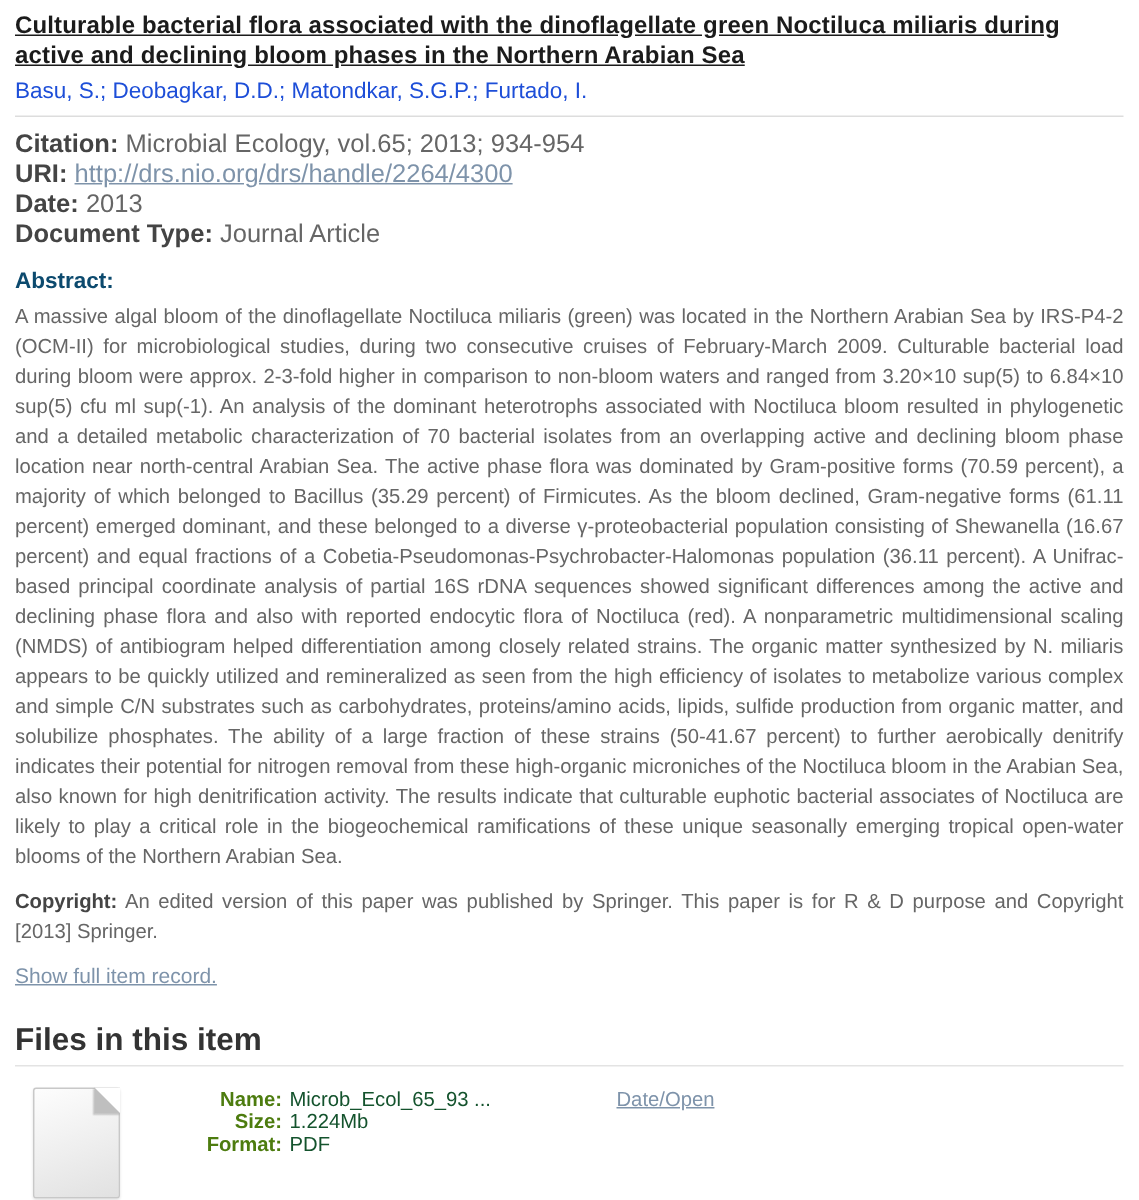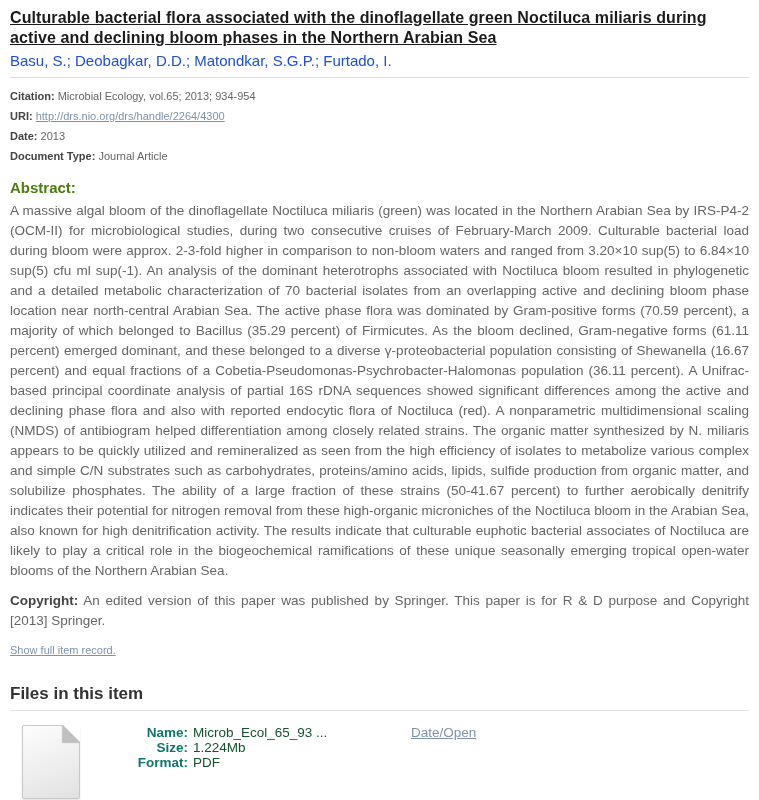--- a/index.html
+++ b/index.html
@@ -9,55 +9,55 @@
     width: 759px; height: 800px; overflow: hidden;
     background: #fff; padding: 8px 10px 0 10px; position: relative;
   }
   .title {
     margin: 0; font-size: 16px; line-height: 20px; font-weight: bold;
     color: #1b1b1b; letter-spacing: 0.1px; text-decoration: underline;
   }
   .authors { margin-top: 5px; font-size: 15px; line-height: 16px; color: #1d4ed8; }
   hr.divider { border: 0; border-top: 1px solid #ddd; margin: 8px 0 0 0; }
   .meta { margin-top: 8px; }
-  .meta-row { margin: 0; font-size: 11px; line-height: 20px; color: #666; }
+  .meta-row { margin: 0; font-size: 17px; line-height: 20px; color: #666; }
   .label { font-weight: bold; color: #444; }
   a.link { color: #7e93aa; text-decoration: underline; cursor: pointer; }
   .section-label {
     margin: 12px 0 3px 0; font-size: 15px; line-height: 20px;
-    font-weight: bold; color: #4d7c0f;
+    font-weight: bold; color: #0c4a6e;
   }
   .para {
     margin: 0; font-size: 13.5px; line-height: 20px; color: #666;
     text-align: justify;
   }
   .copyright { margin-top: 10px; }
-  .record-link-row { margin: 9px 0 0 0; font-size: 11px; line-height: 20px; }
+  .record-link-row { margin: 9px 0 0 0; font-size: 14px; line-height: 20px; }
   .section-heading {
-    margin: 24px 0 0 0; font-size: 17px; line-height: 19px; font-weight: bold;
+    margin: 24px 0 0 0; font-size: 21px; line-height: 19px; font-weight: bold;
     color: #333; padding-bottom: 7px; border-bottom: 1px solid #e3e3e3;
   }
   .file-row { margin-top: 14px; display: flex; align-items: flex-start; }
   .file-icon {
     position: relative; width: 58px; height: 74px; margin-left: 12px;
     background: linear-gradient(160deg, #fdfdfd 0%, #eeeeee 55%, #e1e1e1 100%);
     border: 1px solid #c8c8c8; border-radius: 2px;
     box-shadow: 0 1px 2px rgba(0,0,0,0.12);
   }
   .file-icon::before {
     content: ""; position: absolute; top: -1px; right: -1px;
     border-style: solid; border-width: 0 17px 17px 0;
     border-color: #ffffff #ffffff #bfbfbf #bfbfbf;
     box-shadow: -1px 1px 1px rgba(0,0,0,0.18);
   }
   .file-meta {
     display: grid; grid-template-columns: 52px 1fr; column-gap: 5px;
     margin-left: 56px; width: 220px; font-size: 13.5px; line-height: 15px;
   }
-  .file-meta .flabel { text-align: right; font-weight: bold; color: #0f766e; }
+  .file-meta .flabel { text-align: right; font-weight: bold; color: #4d7c0f; }
   .file-meta .fvalue { color: #14532d; }
   .file-action { margin-left: 55px; font-size: 13.5px; line-height: 15px; }
 </style>
 </head>
 <body>
 
 <div class="page">
 
   <h1 class="title">Culturable bacterial flora associated with the dinoflagellate green Noctiluca miliaris during active and declining bloom phases in the Northern Arabian Sea</h1>
   <div class="authors">Basu, S.; Deobagkar, D.D.; Matondkar, S.G.P.; Furtado, I.</div>

